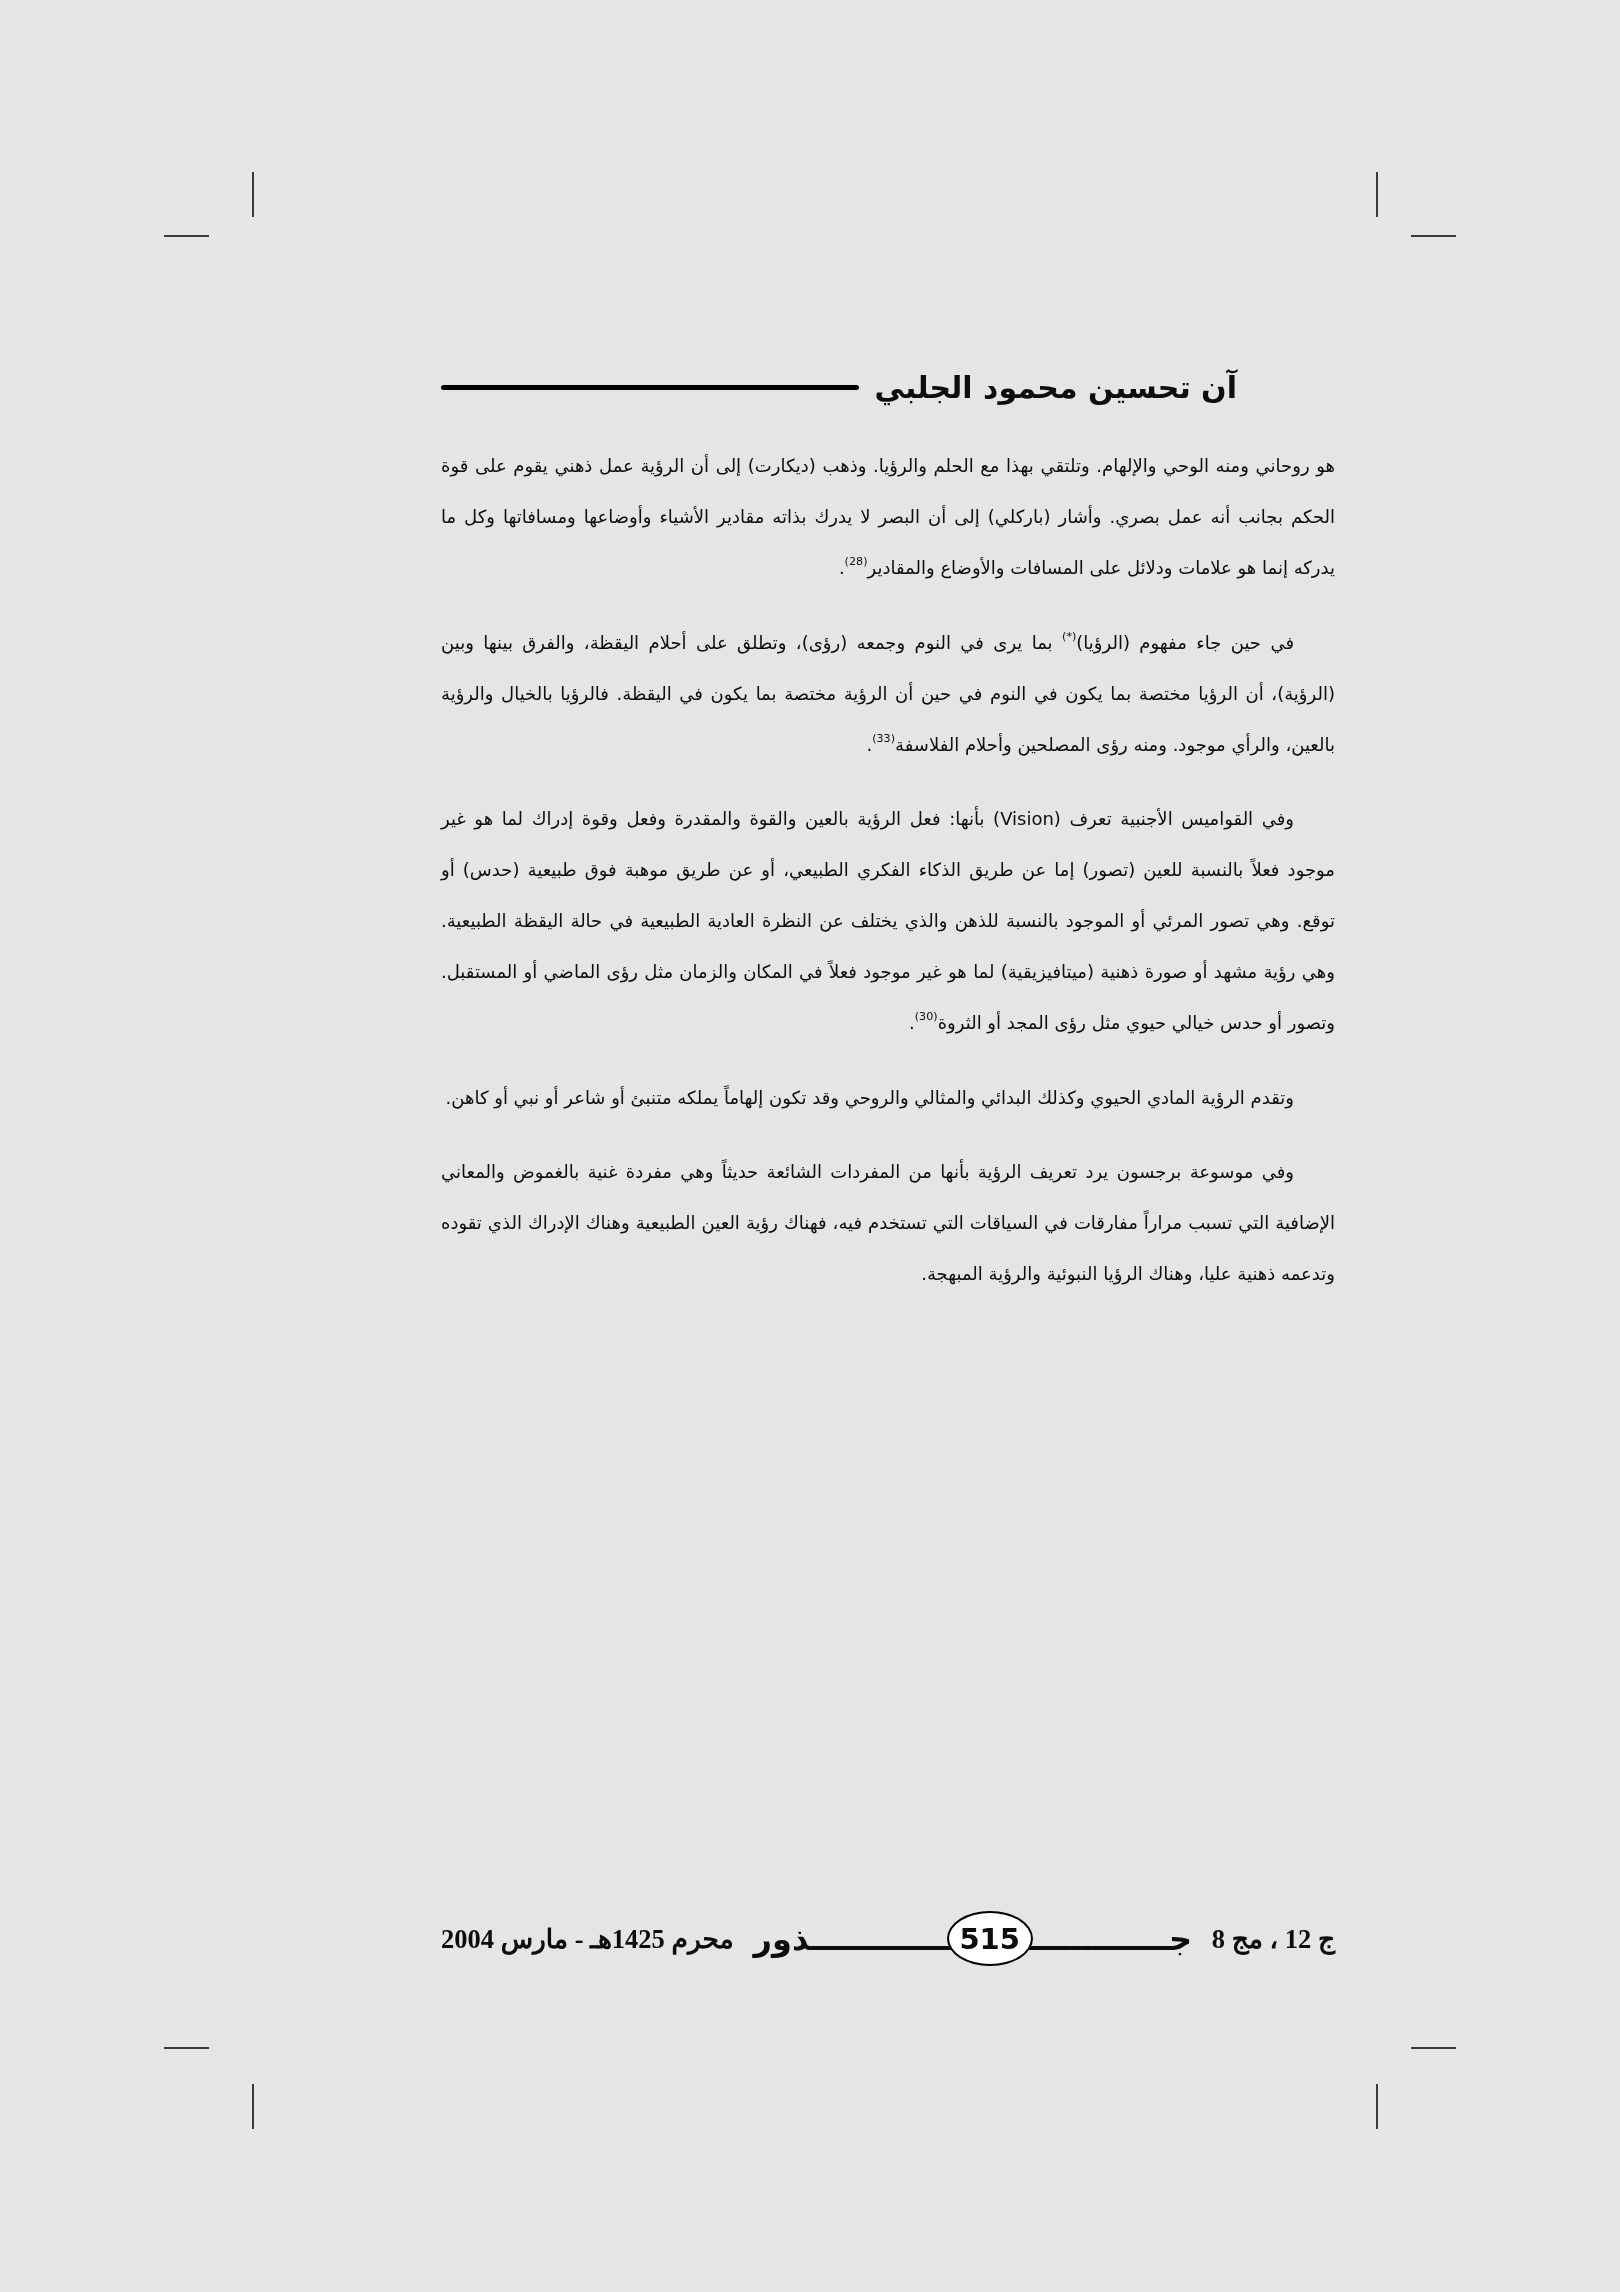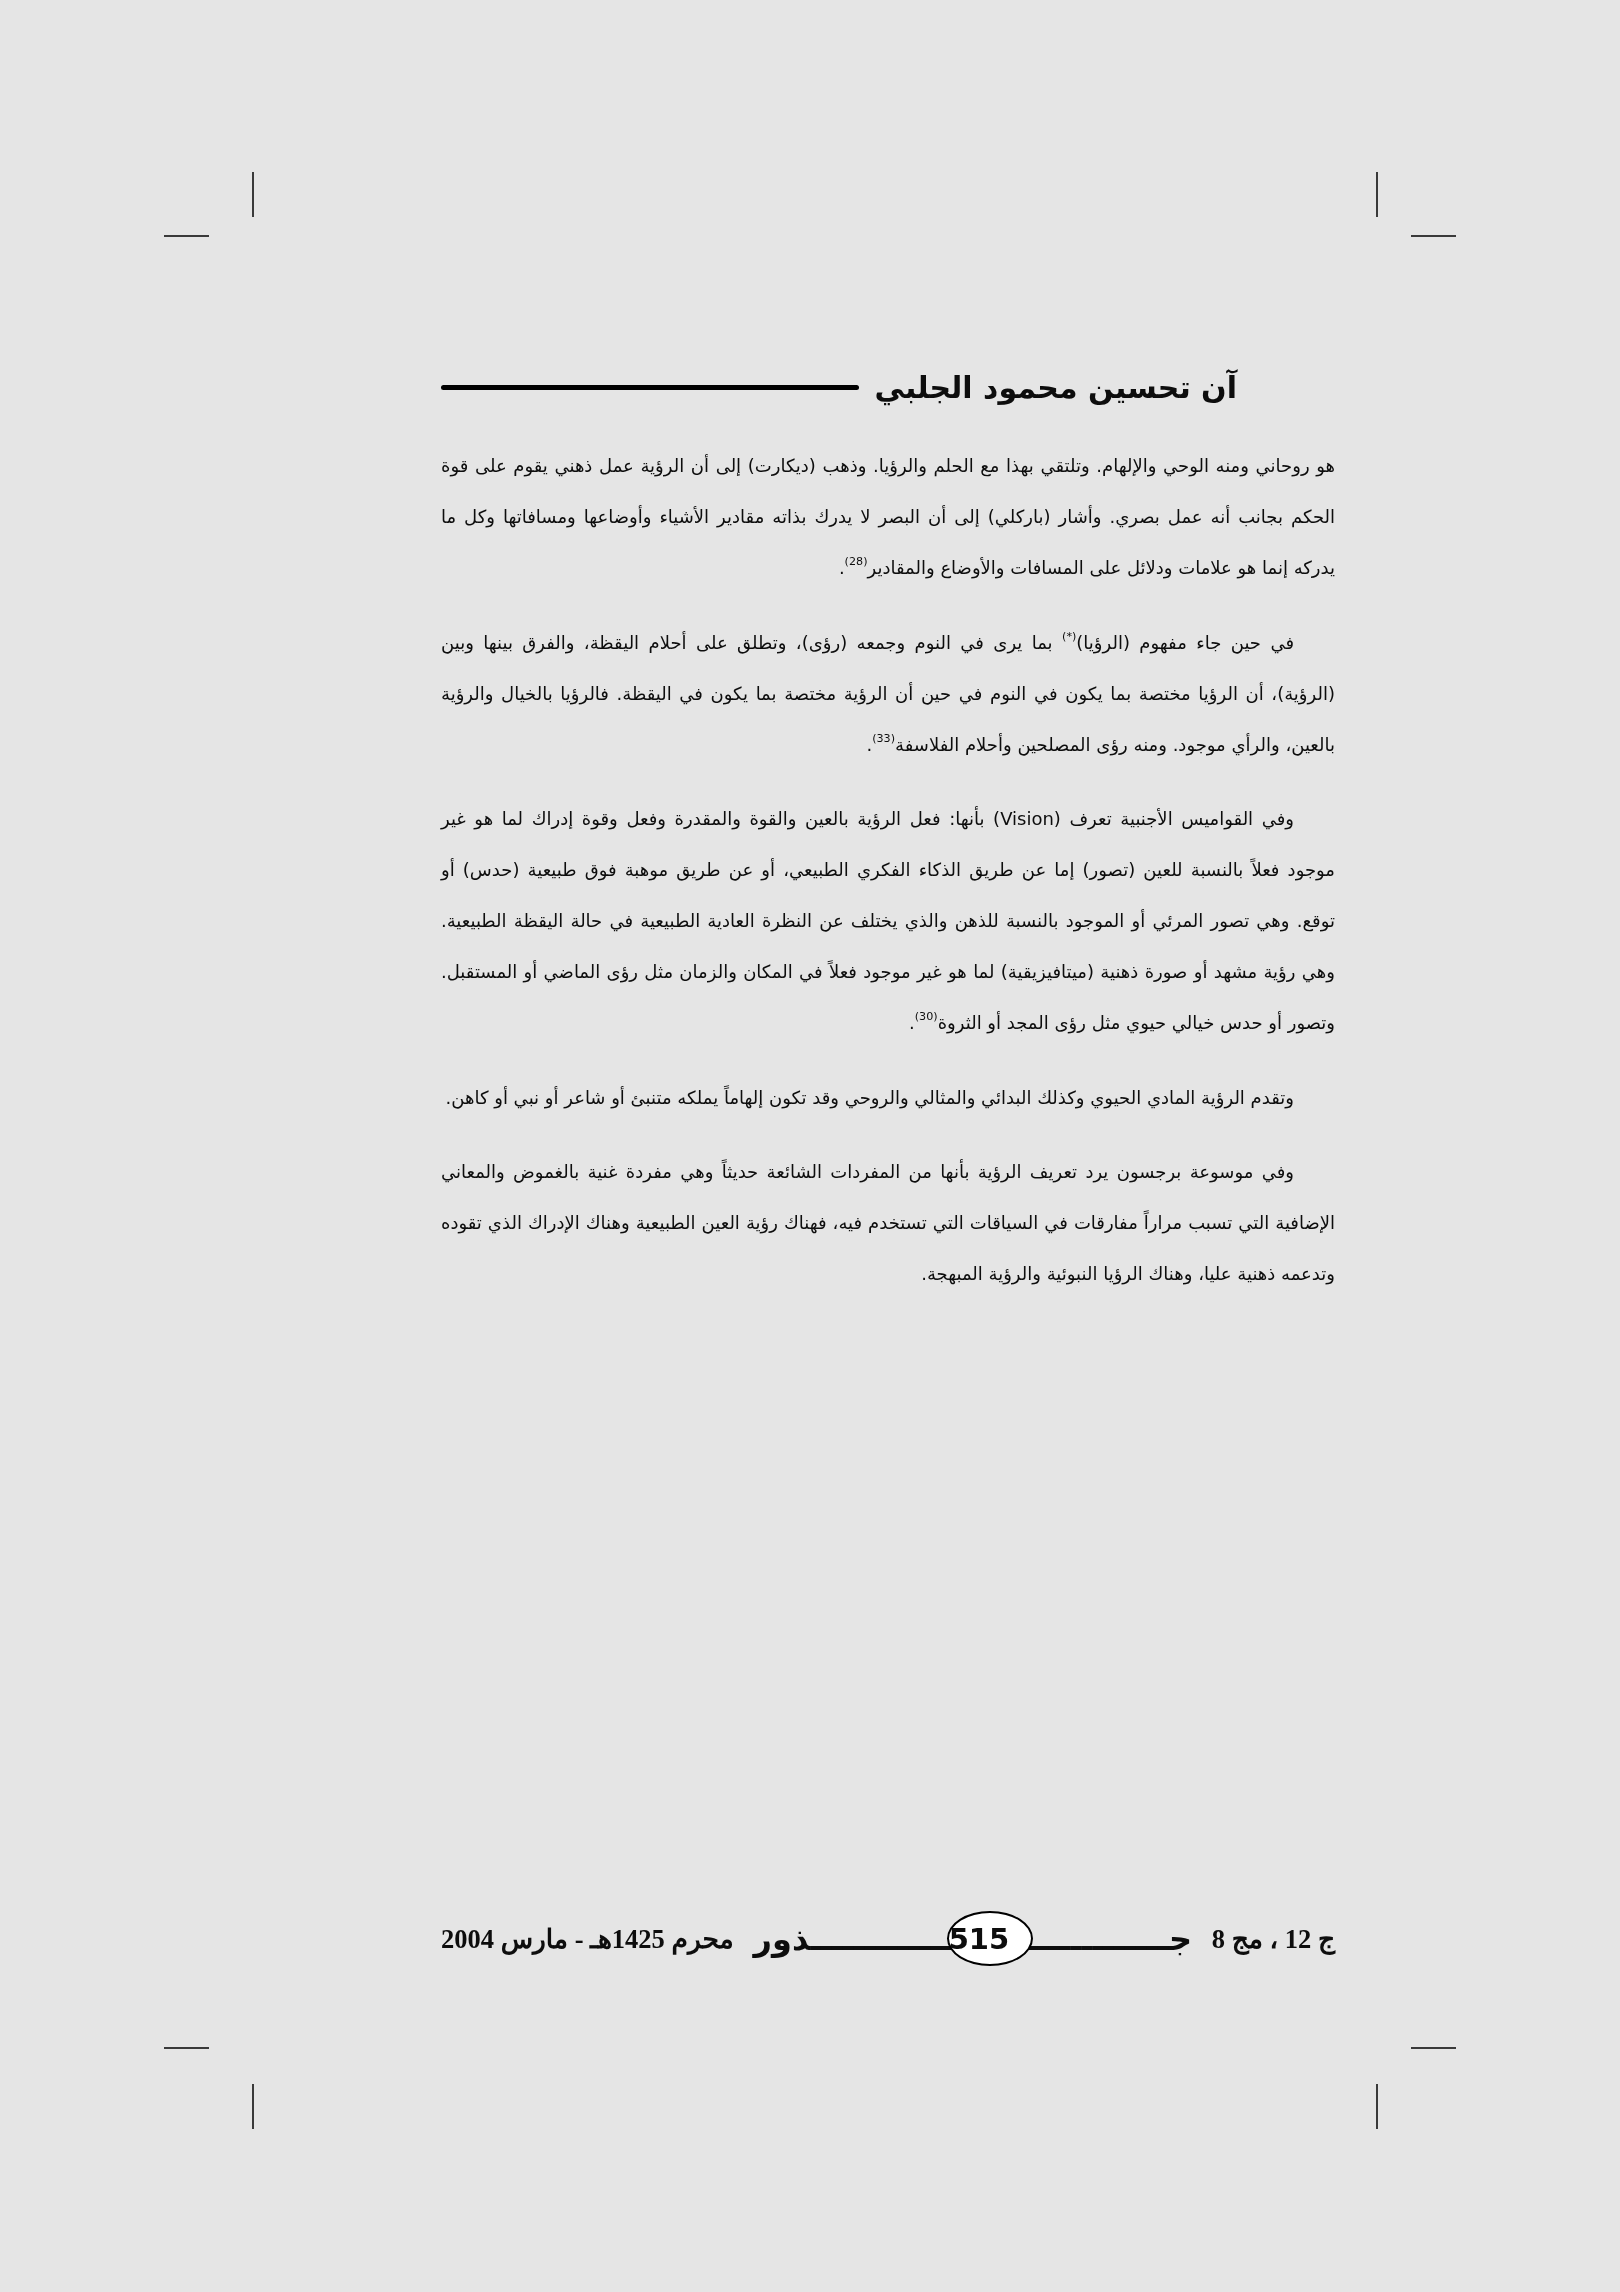--- a/index.html
+++ b/index.html
@@ -73,21 +73,21 @@
   }
   .footer-center {
     display: flex;
     align-items: center;
     direction: rtl;
     font-size: 32px;
     font-weight: bold;
   }
   .pagenum-oval {
     display: inline-flex;
-    justify-content: flex-end;
+    justify-content: center;
     align-items: center;
     min-width: 82px;
     height: 51px;
     border: 2.9px solid #000;
     border-radius: 50%;
     margin: 0 -5.9px;
     background: #fff;
     position: relative;
     z-index: 1;
     font-size: 29px;

